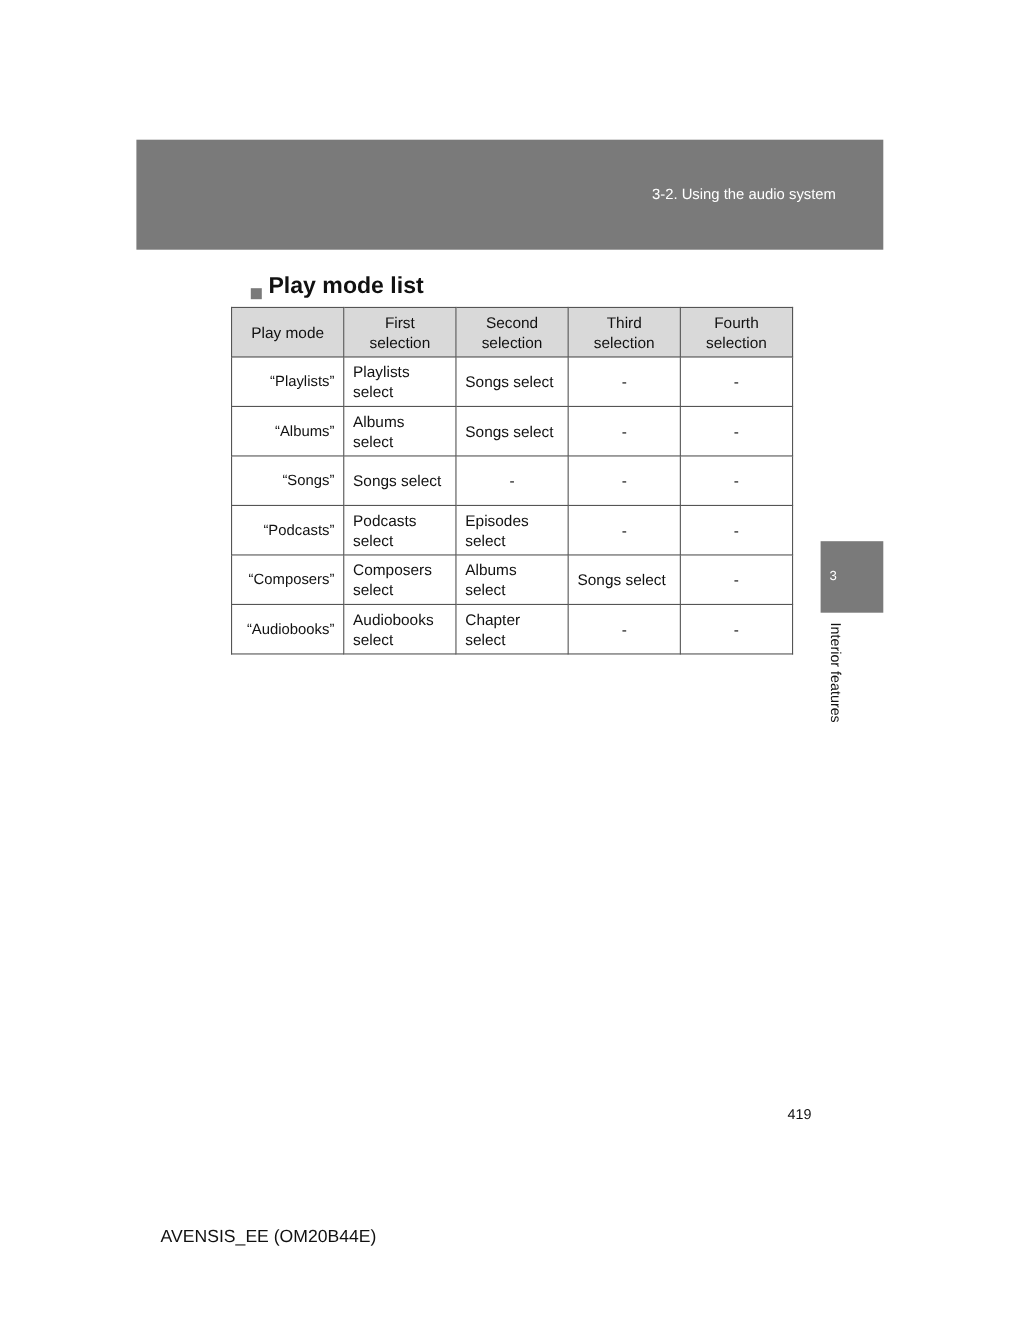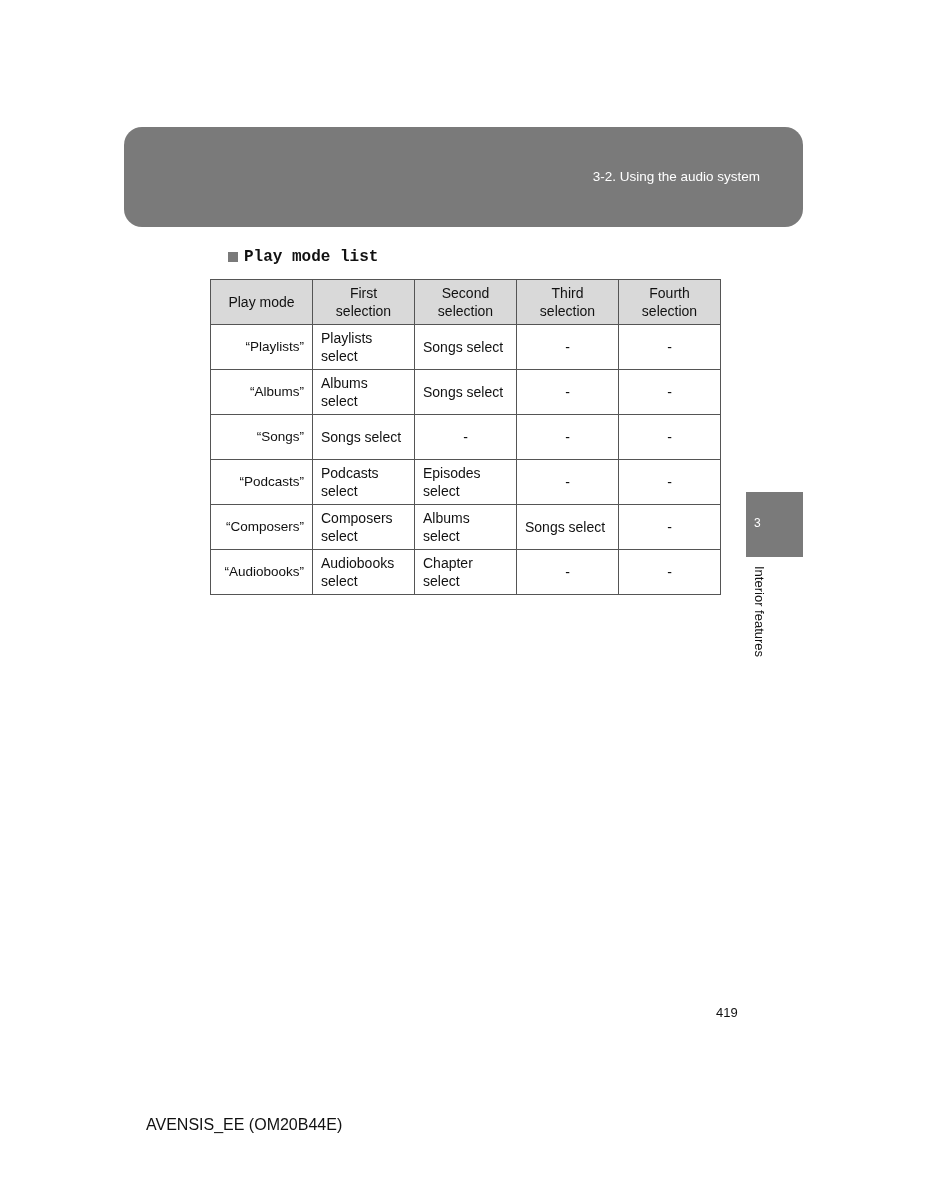--- a/index.html
+++ b/index.html
@@ -1,20 +1,20 @@
 <!DOCTYPE html>
 <html><head>
 <meta charset="utf-8">
 <style>
   html, body { margin:0; padding:0; background:#ffffff; }
   body { width:927px; height:1200px; position:relative; overflow:hidden;
          font-family:"Liberation Sans", sans-serif; color:#111; }
-  .header-band { position:absolute; left:124px; top:127px; width:679px; height:100px; background:#7a7a7a;border-radius:18px; }
+  .header-band { position:absolute; left:124px; top:127px; width:679px; height:100px; background:#7a7a7a; }
   .header-title { position:absolute; right:43px; top:42px; color:#ffffff; font-size:13.5px; }
-  .section-heading { position:absolute; left:228px; top:248px; font-size:16px; font-weight:bold; display:flex; align-items:center;font-family:Liberation Mono, monospace; }
+  .section-heading { position:absolute; left:228px; top:248px; font-size:21px; font-weight:bold; display:flex; align-items:flex-end; }
   .bullet { width:10px; height:10px; background:#7a7a7a; margin-right:6px; display:inline-block; }
   table.play { position:absolute; left:210px; top:279px; border-collapse:collapse; font-size:14px; }
   table.play td, table.play th { border:1px solid #555; padding:0 8px; line-height:18px; vertical-align:middle; font-weight:normal; }
   table.play th { background:#d9d9d9; text-align:center; height:44px; }
   table.play td { height:44px; text-align:left; }
   table.play td.mode { font-size:13.5px;text-align:right; }
   table.play td.center { text-align:center; }
   .col0 { width:85px; } .col1 { width:85px; } .col2 { width:85px; } .col3 { width:85px; } .col4 { width:85px; }
   .chapter-tab { position:absolute; left:746px; top:492px; width:57px; height:65px; background:#7a7a7a; }
   .chapter-num { position:absolute; left:8px; top:24px; color:#fff; font-size:12px; }

